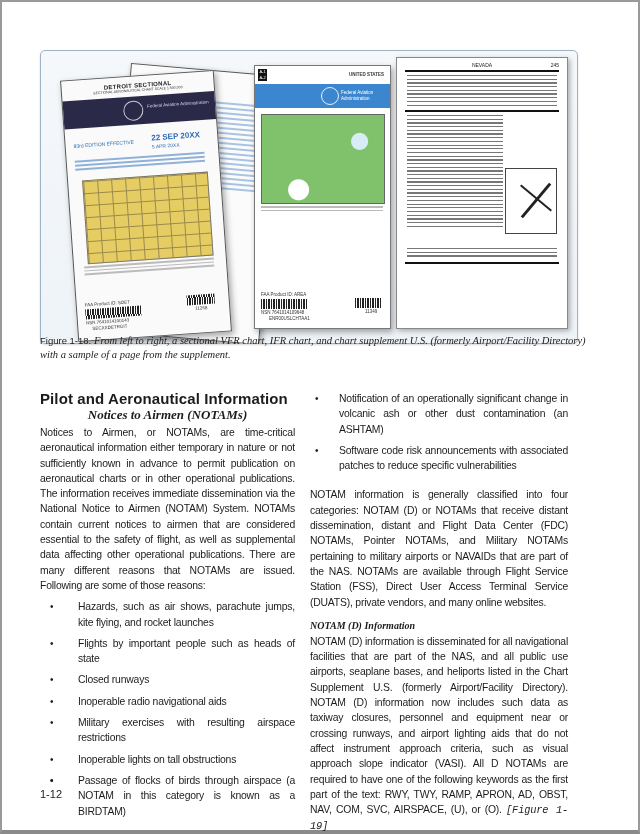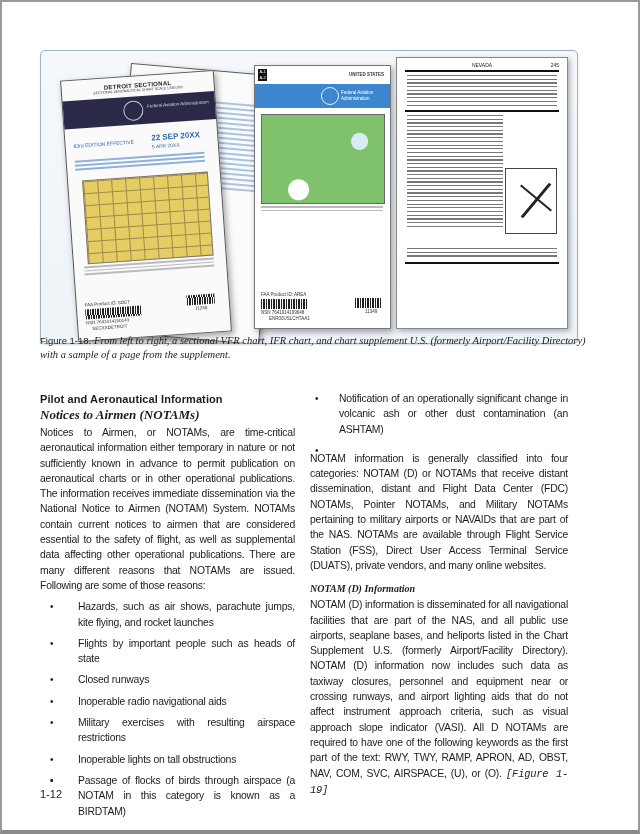--- a/index.html
+++ b/index.html
@@ -70,22 +70,22 @@
   .caption {
     position: absolute; left: 38px; top: 332px; width: 560px;
     font-size: 10px; line-height: 14px; color: #222;
   }
   .caption .fig-label { font-family: "Liberation Sans", sans-serif; font-size: 9.5px; }
   .caption .fig-text { font-family: "Liberation Serif", serif; font-style: italic; font-size: 10.5px; }
 
   .col { position: absolute; font-size: 10.4px; line-height: 15.3px; color: #1c1c1c; }
   .col-left { left: 38px; top: 389px; width: 255px; }
   .col-right { left: 308px; top: 389px; width: 258px; }
-  .section-title { font-size: 11px; line-height: 16px; margin: 0; letter-spacing: 0.1px; }
-  .sub-title { font-family: "Liberation Serif", serif; font-style: italic; font-weight: bold; font-size: 13px; line-height: 16px; margin: 0 0 2px 0; }
+  .section-title { font-size: 15px; line-height: 16px; margin: 0; letter-spacing: 0.1px; }
+  .sub-title { font-family: "Liberation Serif", serif; font-style: italic; font-weight: bold; font-size: 13px; line-height: 16px; margin: 0 0 2px 0; text-align: center; }
   .minor-title { font-family: "Liberation Serif", serif; font-style: italic; font-size: 10px; line-height: 15px; margin: 0 0 1px 0; }
   p.body { margin: 0; text-align: justify; letter-spacing: -0.2px; }
   ul.bullets { list-style: none; margin: 6px 0 0 0; padding: 0; }
   ul.bullets li { position: relative; padding-left: 38px; margin-bottom: 6px; letter-spacing: -0.2px; text-align: justify; }
   ul.bullets li .dot { position: absolute; left: 10px; top: 0; font-size: 10px; }
   .col-right ul.bullets { margin-top: 0; }
   .col-right ul.bullets li { padding-left: 29px; }
   .col-right ul.bullets li .dot { left: 5px; }
   .gap { height: 8px; }
   .fig-ref { font-family: Liberation Mono, monospace; font-style: italic; }
@@ -250,21 +250,21 @@
       <li><span class="dot">•</span><span>Inoperable lights on tall obstructions</span></li>
       <li><span class="dot">•</span></li>
       <li><span class="dot">•</span><span>Passage of flocks of birds through airspace (a NOTAM in this category is known as a BIRDTAM)</span></li>
 
     </ul>
   </div>
 
   <div class="col col-right">
     <ul class="bullets">
       <li><span class="dot">•</span><span>Notification of an operationally significant change in volcanic ash or other dust contamination (an ASHTAM)</span></li>
-      <li><span class="dot">•</span></li>
+      <li><span class="dot">•</span><span>Software code risk announcements with associated patches to reduce specific vulnerabilities</span></li>
     </ul>
     <div class="gap"></div>
     <p class="body">NOTAM information is generally classified into four categories: NOTAM (D) or NOTAMs that receive distant dissemination, distant and Flight Data Center (FDC) NOTAMs, Pointer NOTAMs, and Military NOTAMs pertaining to military airports or NAVAIDs that are part of the NAS. NOTAMs are available through Flight Service Station (FSS), Direct User Access Terminal Service (DUATS), private vendors, and many online websites.</p>
     <div class="gap"></div>
     <h4 class="minor-title">NOTAM (D) Information</h4>
     <p class="body"><span>NOTAM (D) information is disseminated for all navigational facilities that are part of the NAS, and all public use airports, seaplane bases, and heliports listed in the Chart Supplement U.S. (formerly Airport/Facility Directory). NOTAM (D) information now includes such data as taxiway closures, personnel and equipment near or crossing runways, and airport lighting aids that do not affect instrument approach criteria, such as visual approach slope indicator (VASI). All D NOTAMs are required to have one of the following keywords as the first part of the text: RWY, TWY, RAMP, APRON, AD, OBST, NAV, COM, SVC, AIRSPACE, (U), or (O).</span> <span class="fig-ref">[Figure 1-19]</span></p>
   </div>
 
   <div class="page-num">1-12</div>
 </div>

